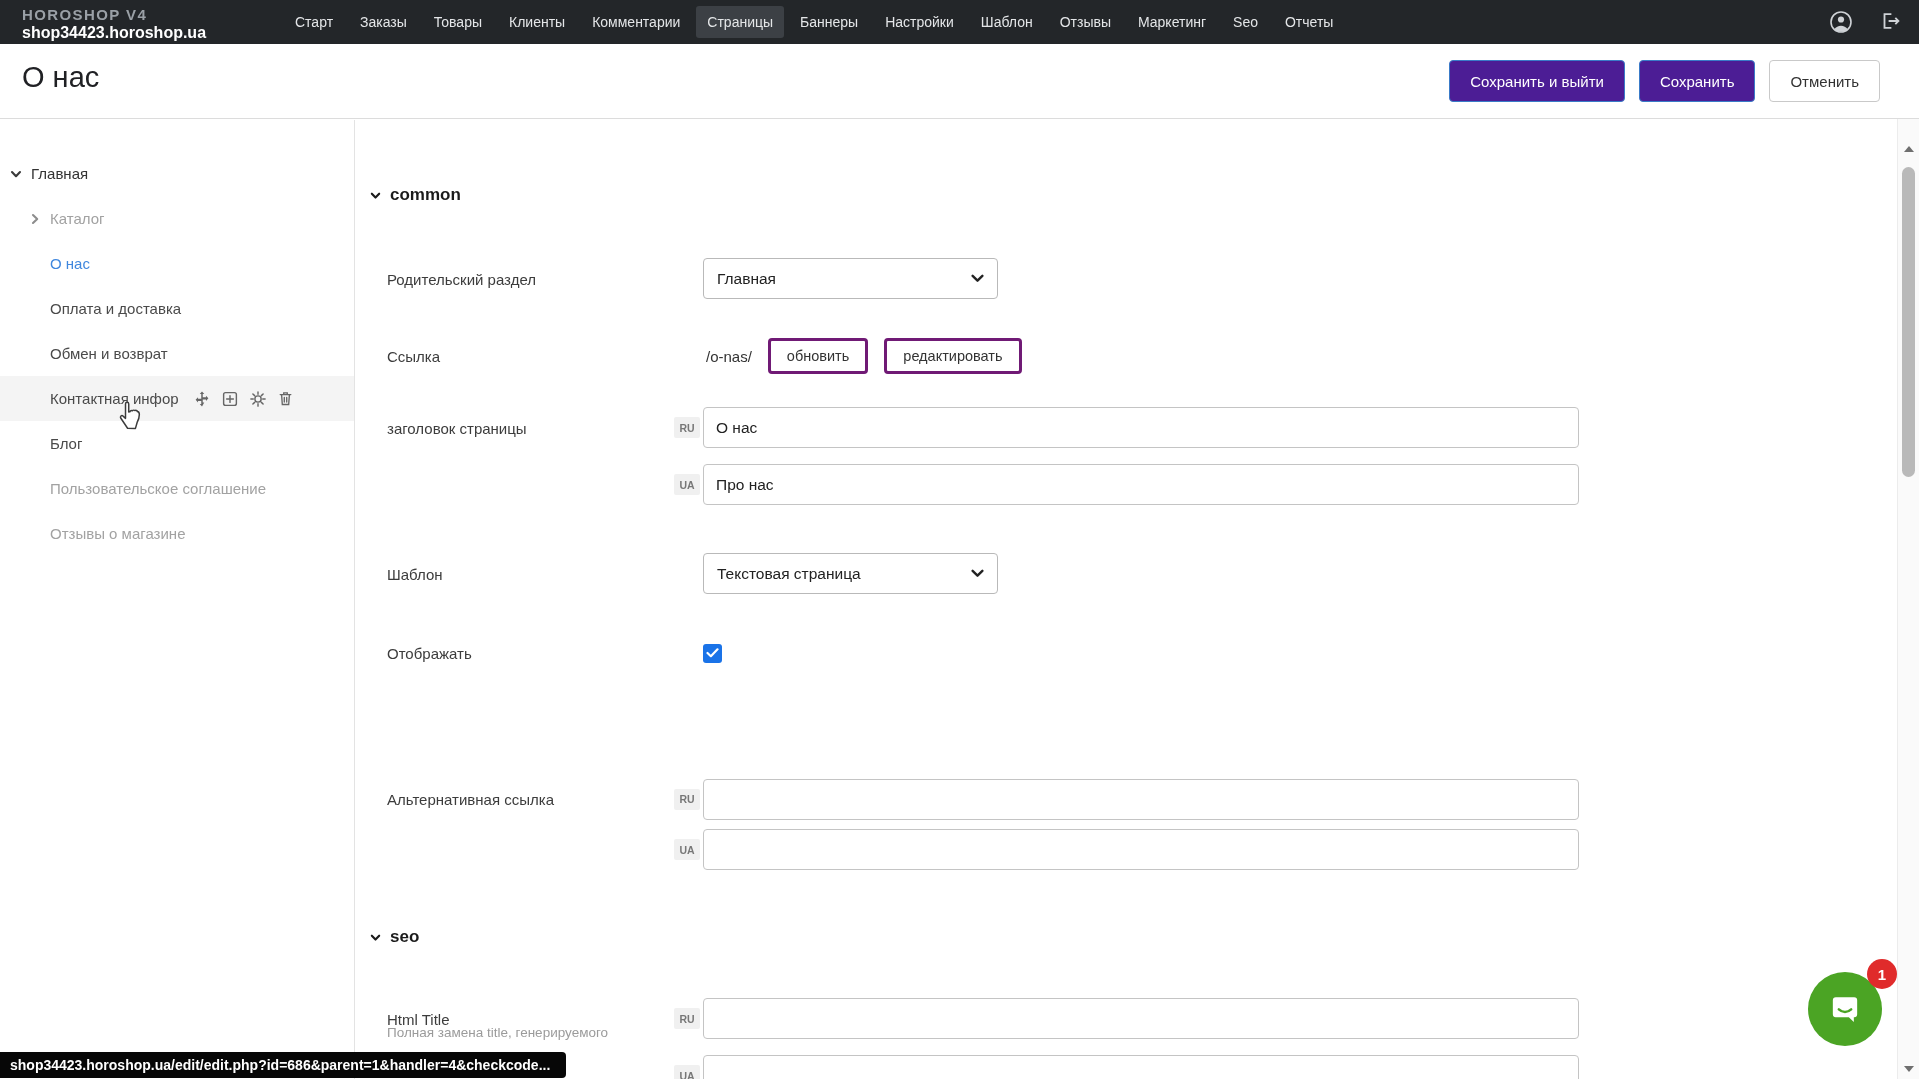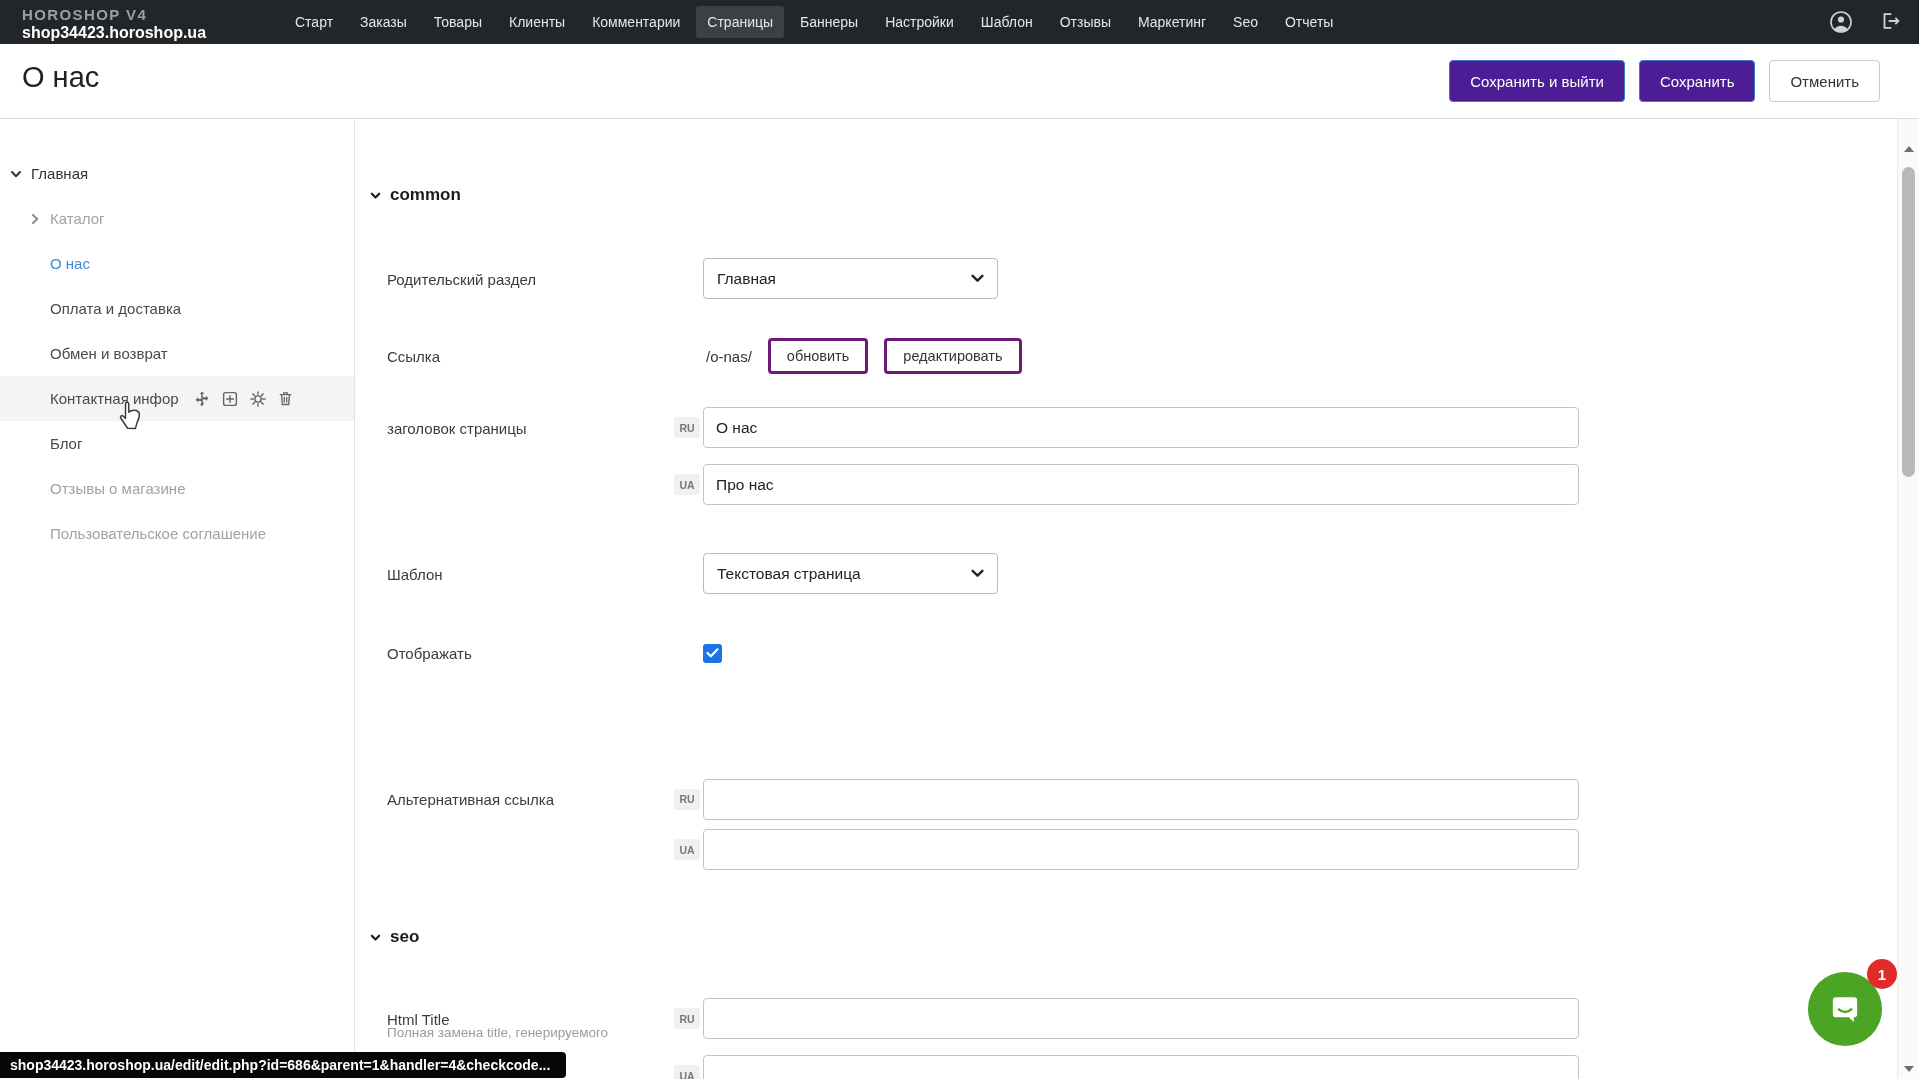--- a/index.html
+++ b/index.html
@@ -184,24 +184,24 @@
         <svg viewBox="0 0 24 24" width="17" height="17">
             <path fill="none" stroke="#666" stroke-width="1.9" stroke-linecap="round" d="M4.5 6.5h15M9.5 6.5V4h5v2.5M6.5 6.5l1 14h9l1-14M10.3 10.5v6.5M13.7 10.5v6.5"></path>
           </svg>
       </span>
     </span>
   </div>
   <div class="trow l1">
     <span>Блог</span>
   </div>
   <div class="trow l1 muted">
+    <span>Пользовательское соглашение</span>
+  </div>
+  <div class="trow l1 muted">
     <span>Отзывы о магазине</span>
-  </div>
-  <div class="trow l1 muted">
-    <span>Пользовательское соглашение</span>
   </div>
 </div>
 
 <div class="hand-cursor">
   <svg width="28" height="32" viewBox="0 0 24 28">
       <path d="M9 26.5l-6-9c-.8-1.2.8-2.7 1.9-1.8l2.3 2.1V5.2c0-1.9 2.8-1.9 2.8 0v7l1-.1c.2-.9 1.4-1.4 2.2-.9.5-.7 1.6-.8 2.2-.2.8-.5 2-.1 2.2.8 1 .1 1.7 1 1.7 2.7 0 2.7-.8 4.8-2 7.1l-1.4 5z" fill="#fff" stroke="#3c3c3c" stroke-width="1.3" stroke-linejoin="round"></path>
     </svg>
 </div>
 
 <div class="main">

